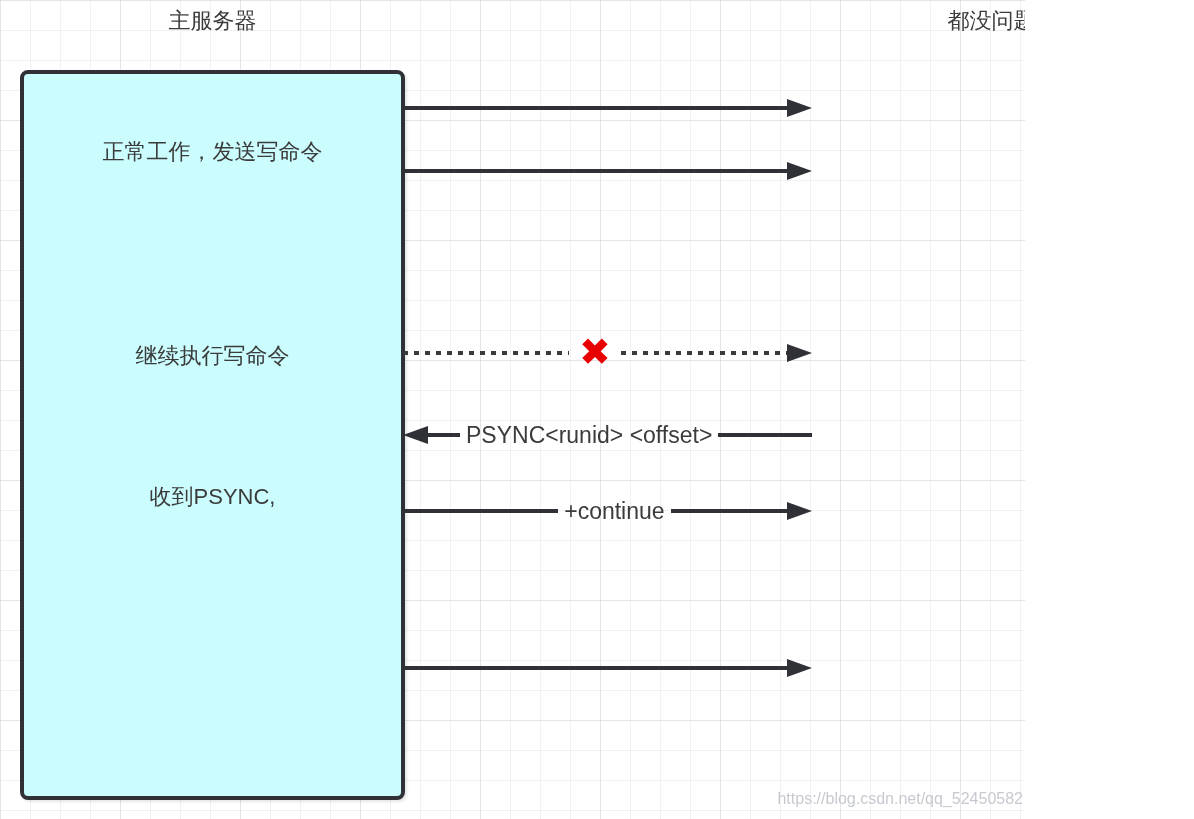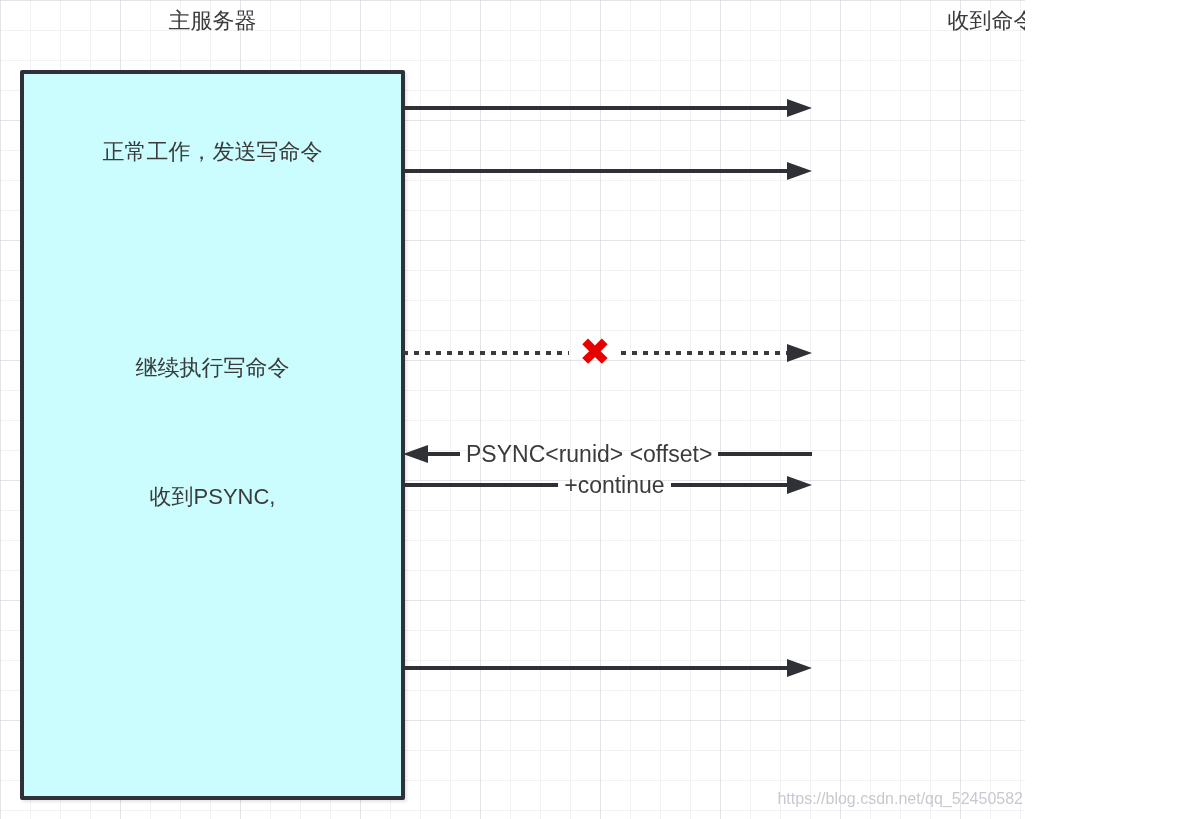--- a/index.html
+++ b/index.html
@@ -23,21 +23,21 @@
     position:absolute;top:6px;
     text-align:center;
     font-size:22px;color:#3b3b3b;
     line-height:30px;
   }
   .title-master{left:20px;width:385px;}
   .title-slave{left:810px;width:363px;}
 
   .box{
     position:absolute;top:70px;height:730px;
-    border:4px solid #2f3136;border-radius:2px;
+    border:4px solid #2f3136;border-radius:8px;
     box-sizing:border-box;
     box-shadow:2px 2px 3px rgba(0,0,0,0.10);
     padding-left:48px;
   }
   .box-master{left:20px;width:385px;background:#cbfdfe;}
   .box-slave{left:810px;width:363px;background:#ccf9c9;}
 
   .box-text{
     position:absolute;left:0;right:0;
     text-align:center;
@@ -79,43 +79,43 @@
   .arrow .fail-x{
     flex:0 0 auto;
     font-size:38px;line-height:20px;
     color:#e80000;
     padding:0 10px;
     transform:translateY(-1px);
   }
   .a1{top:98px;}
   .a2{top:161px;}
   .a3{top:343px;}
-  .a4{top:444px;text-align:right;}
-  .a5{top:475px;text-align:right;}
+  .a4{top:425px;text-align:right;}
+  .a5{top:501px;text-align:right;}
   .a6{top:658px;}
 
   .watermark{
     position:absolute;
     right:2px;top:790px;
     font-size:16px;
     color:#b9bcc4;opacity:0.8;
     white-space:nowrap;
   }
 </style>
 </head>
 <body>
 
 <div class="canvas">
 
   <div class="diagram-title title-master">主服务器</div>
-  <div class="diagram-title title-slave">收到命令</div>
+  <div class="diagram-title title-slave">都没问题</div>
 
   <div class="box box-master">
     <div class="box-text" style="top:62px">正常工作，发送写命令</div>
-    <div class="box-text" style="top:278px">继续执行写命令</div>
+    <div class="box-text" style="top:266px">继续执行写命令</div>
     <div class="box-text" style="top:407px">
       <div>收到PSYNC,</div>
     </div>
     <div class="box-text" style="top:582px">
     </div>
   </div>
 
 
   <div class="arrow a1">
     <div class="line"></div>

